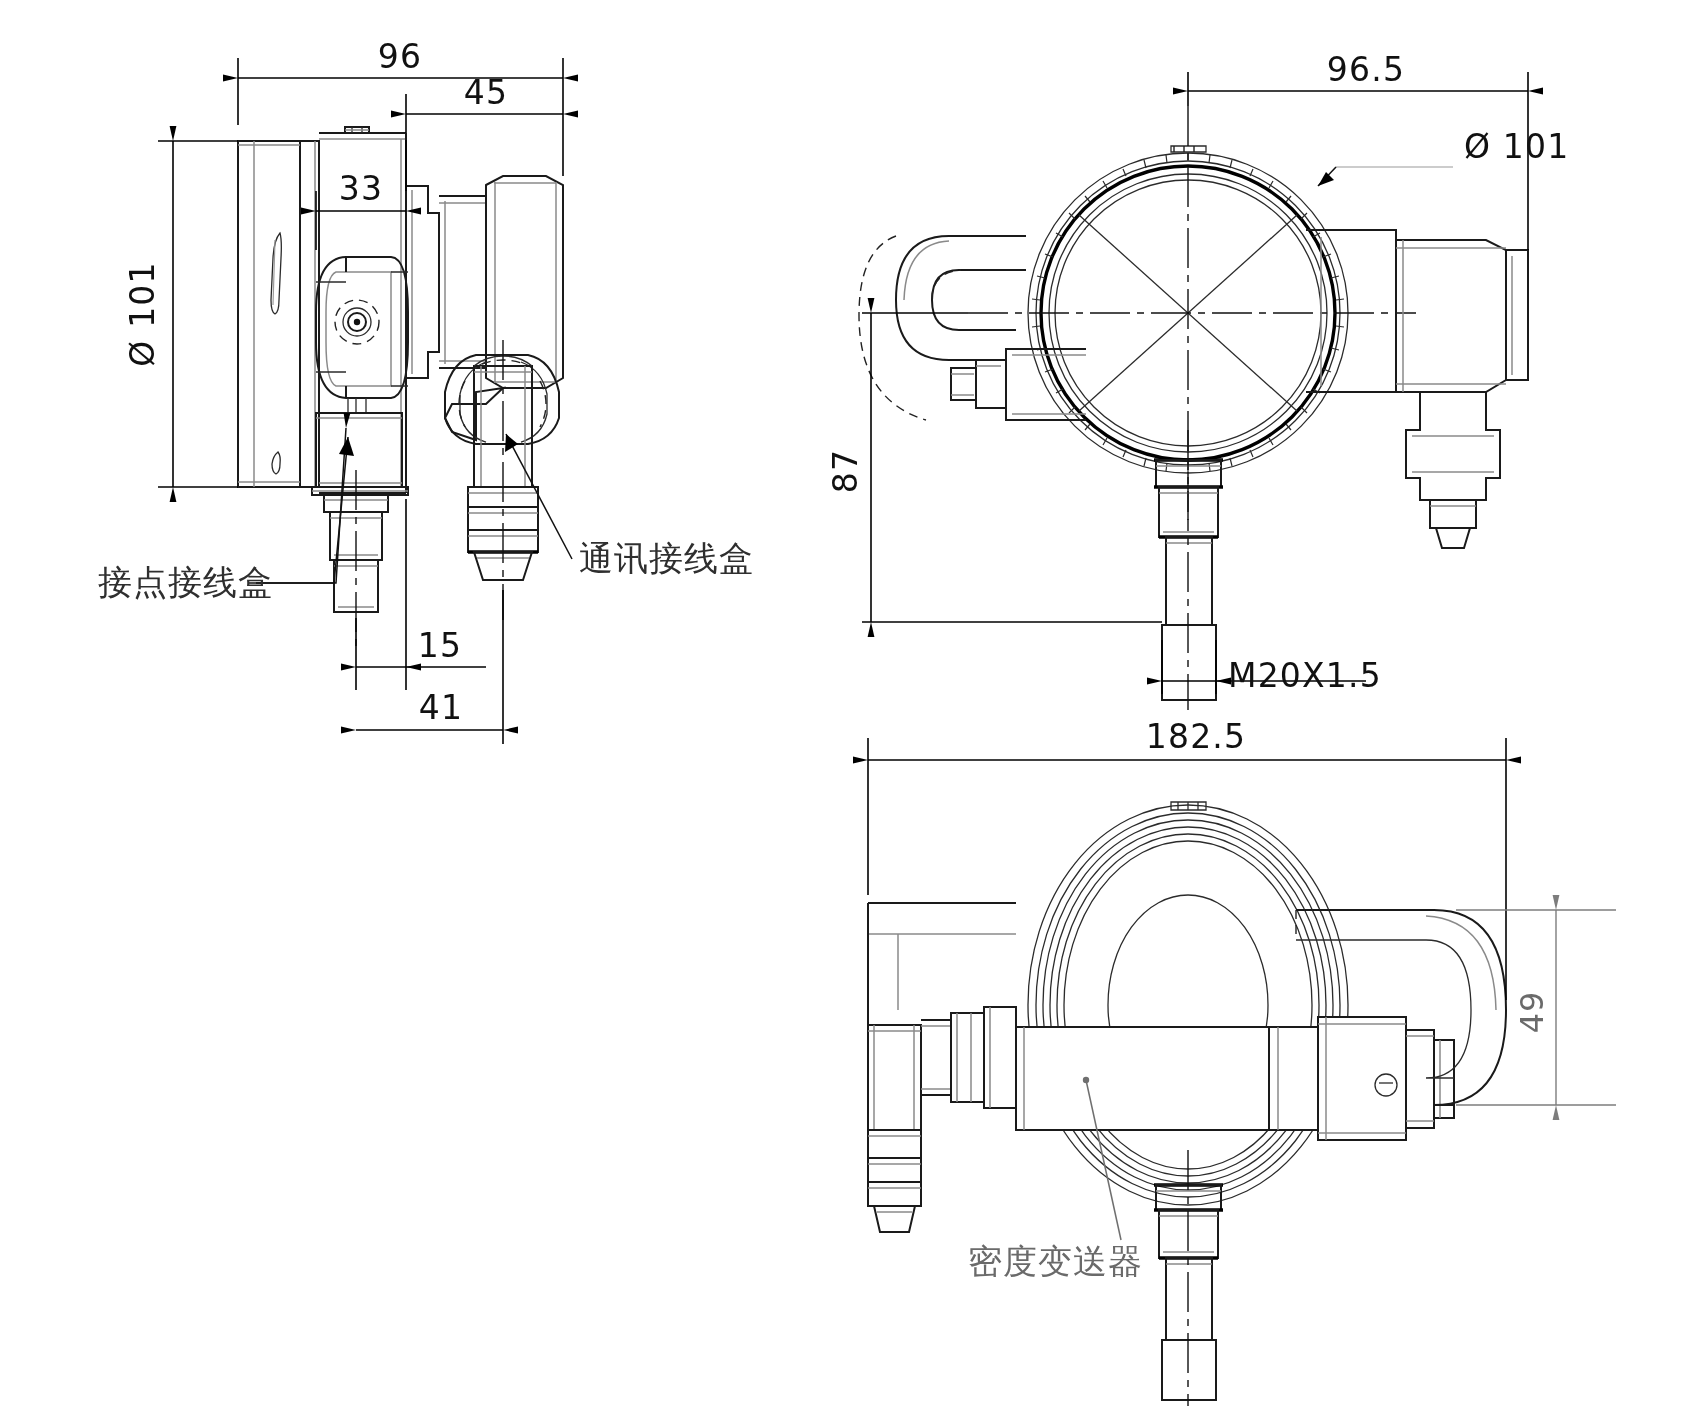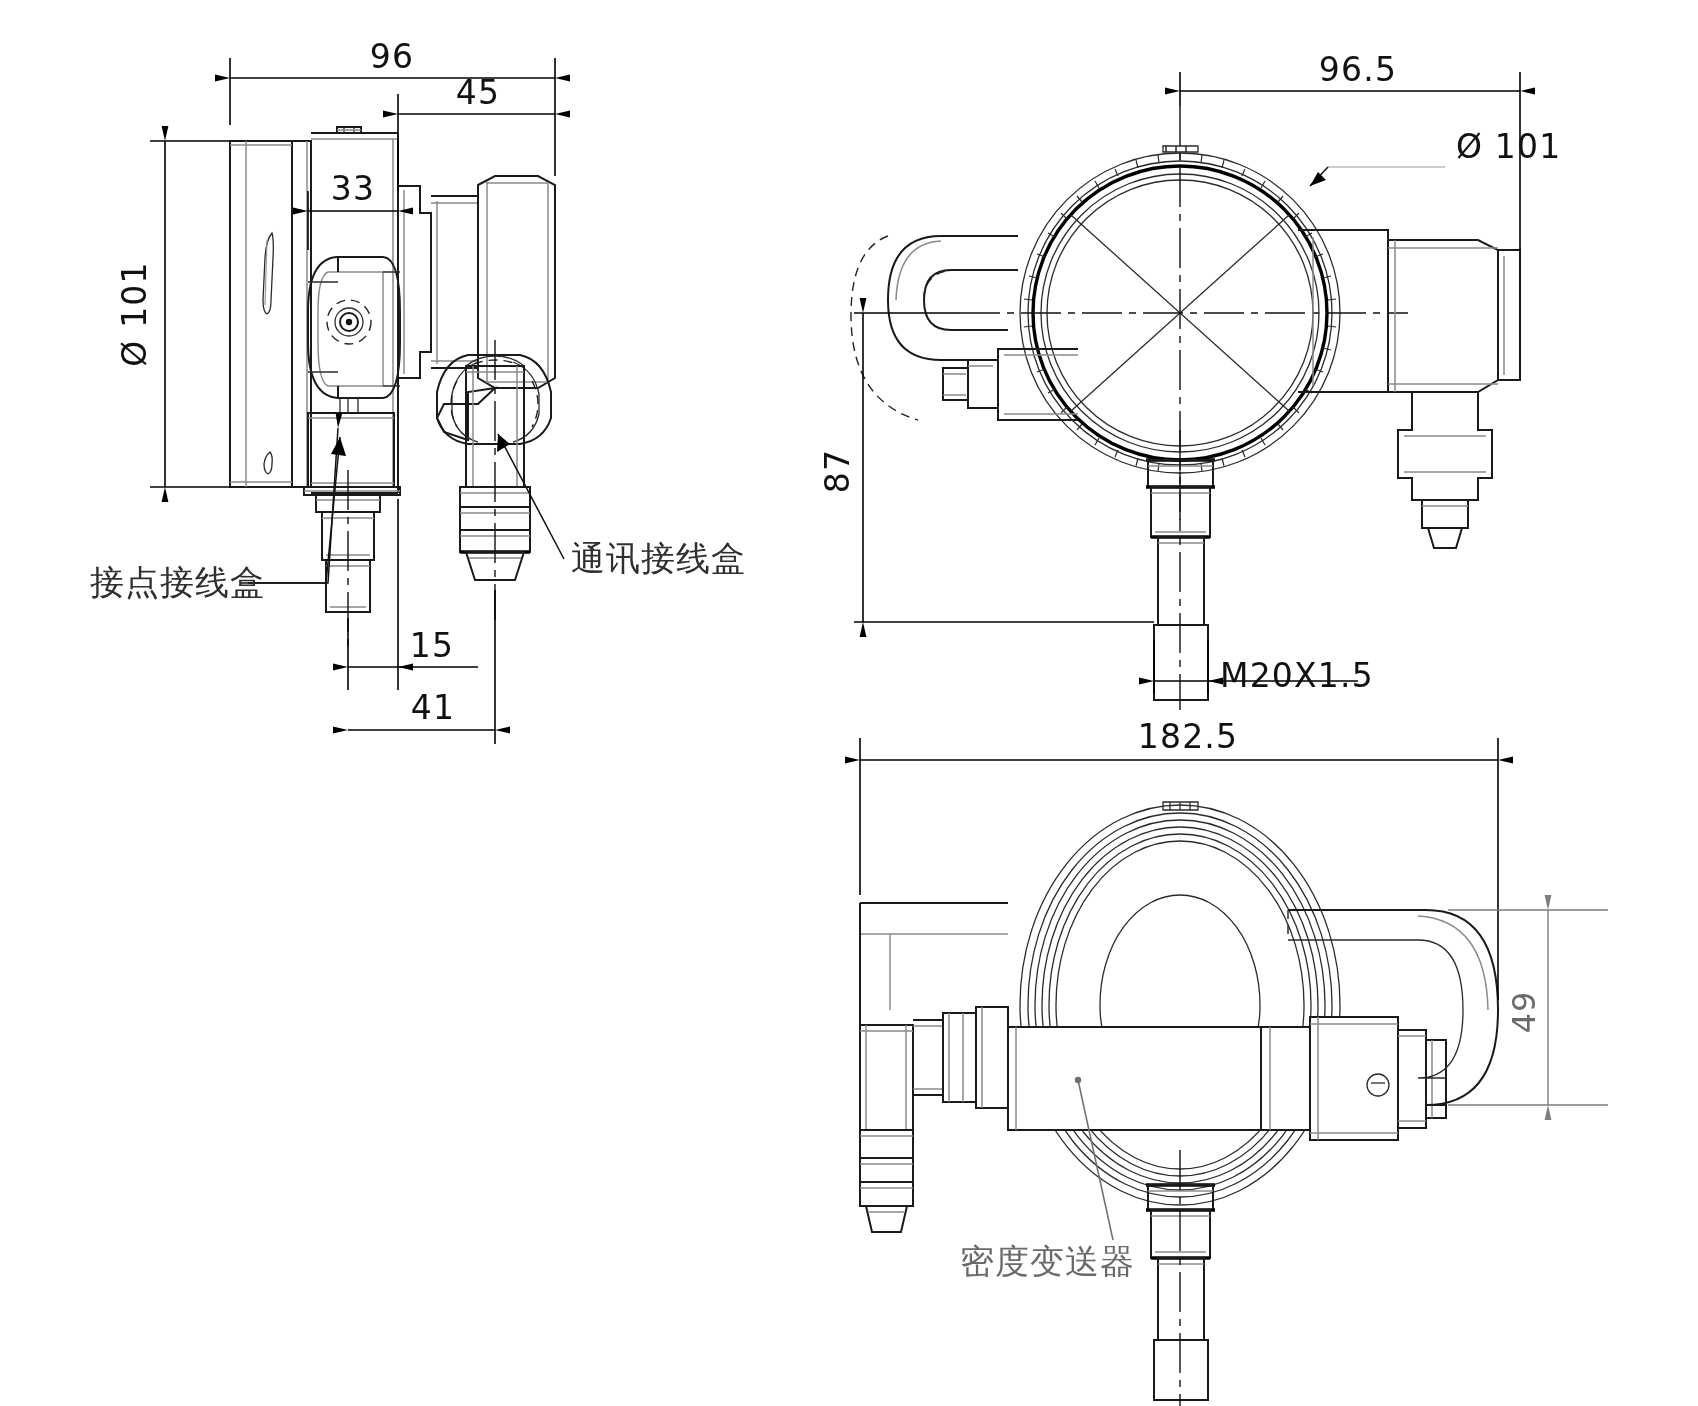--- a/index.html
+++ b/index.html
@@ -9,21 +9,21 @@
   }
   body {
     width: 1698px;
     height: 1406px;
     font-family: "DejaVu Sans", "Liberation Sans", sans-serif;
     overflow: hidden;
     position: relative;
   }
   #sheet {
     position: absolute;
-    left: 8px; top: 0;
+    left: 16px; top: 0;
     width: 1558px;
     height: 1406px;
   }
   svg { display: block; }
   .ln        { stroke: #1a1a1a; stroke-width: 2.0; fill: none; stroke-linecap: butt; }
   .ln-thin   { stroke: #2b2b2b; stroke-width: 1.3; fill: none; }
   .ln-thick  { stroke: #000000; stroke-width: 3.4; fill: none; }
   .ln-gray   { stroke: #8a8a8a; stroke-width: 1.5; fill: none; }
   .ln-gray2  { stroke: #9a9a9a; stroke-width: 1.2; fill: none; }
   .dim       { stroke: #000000; stroke-width: 1.6; fill: none; }

